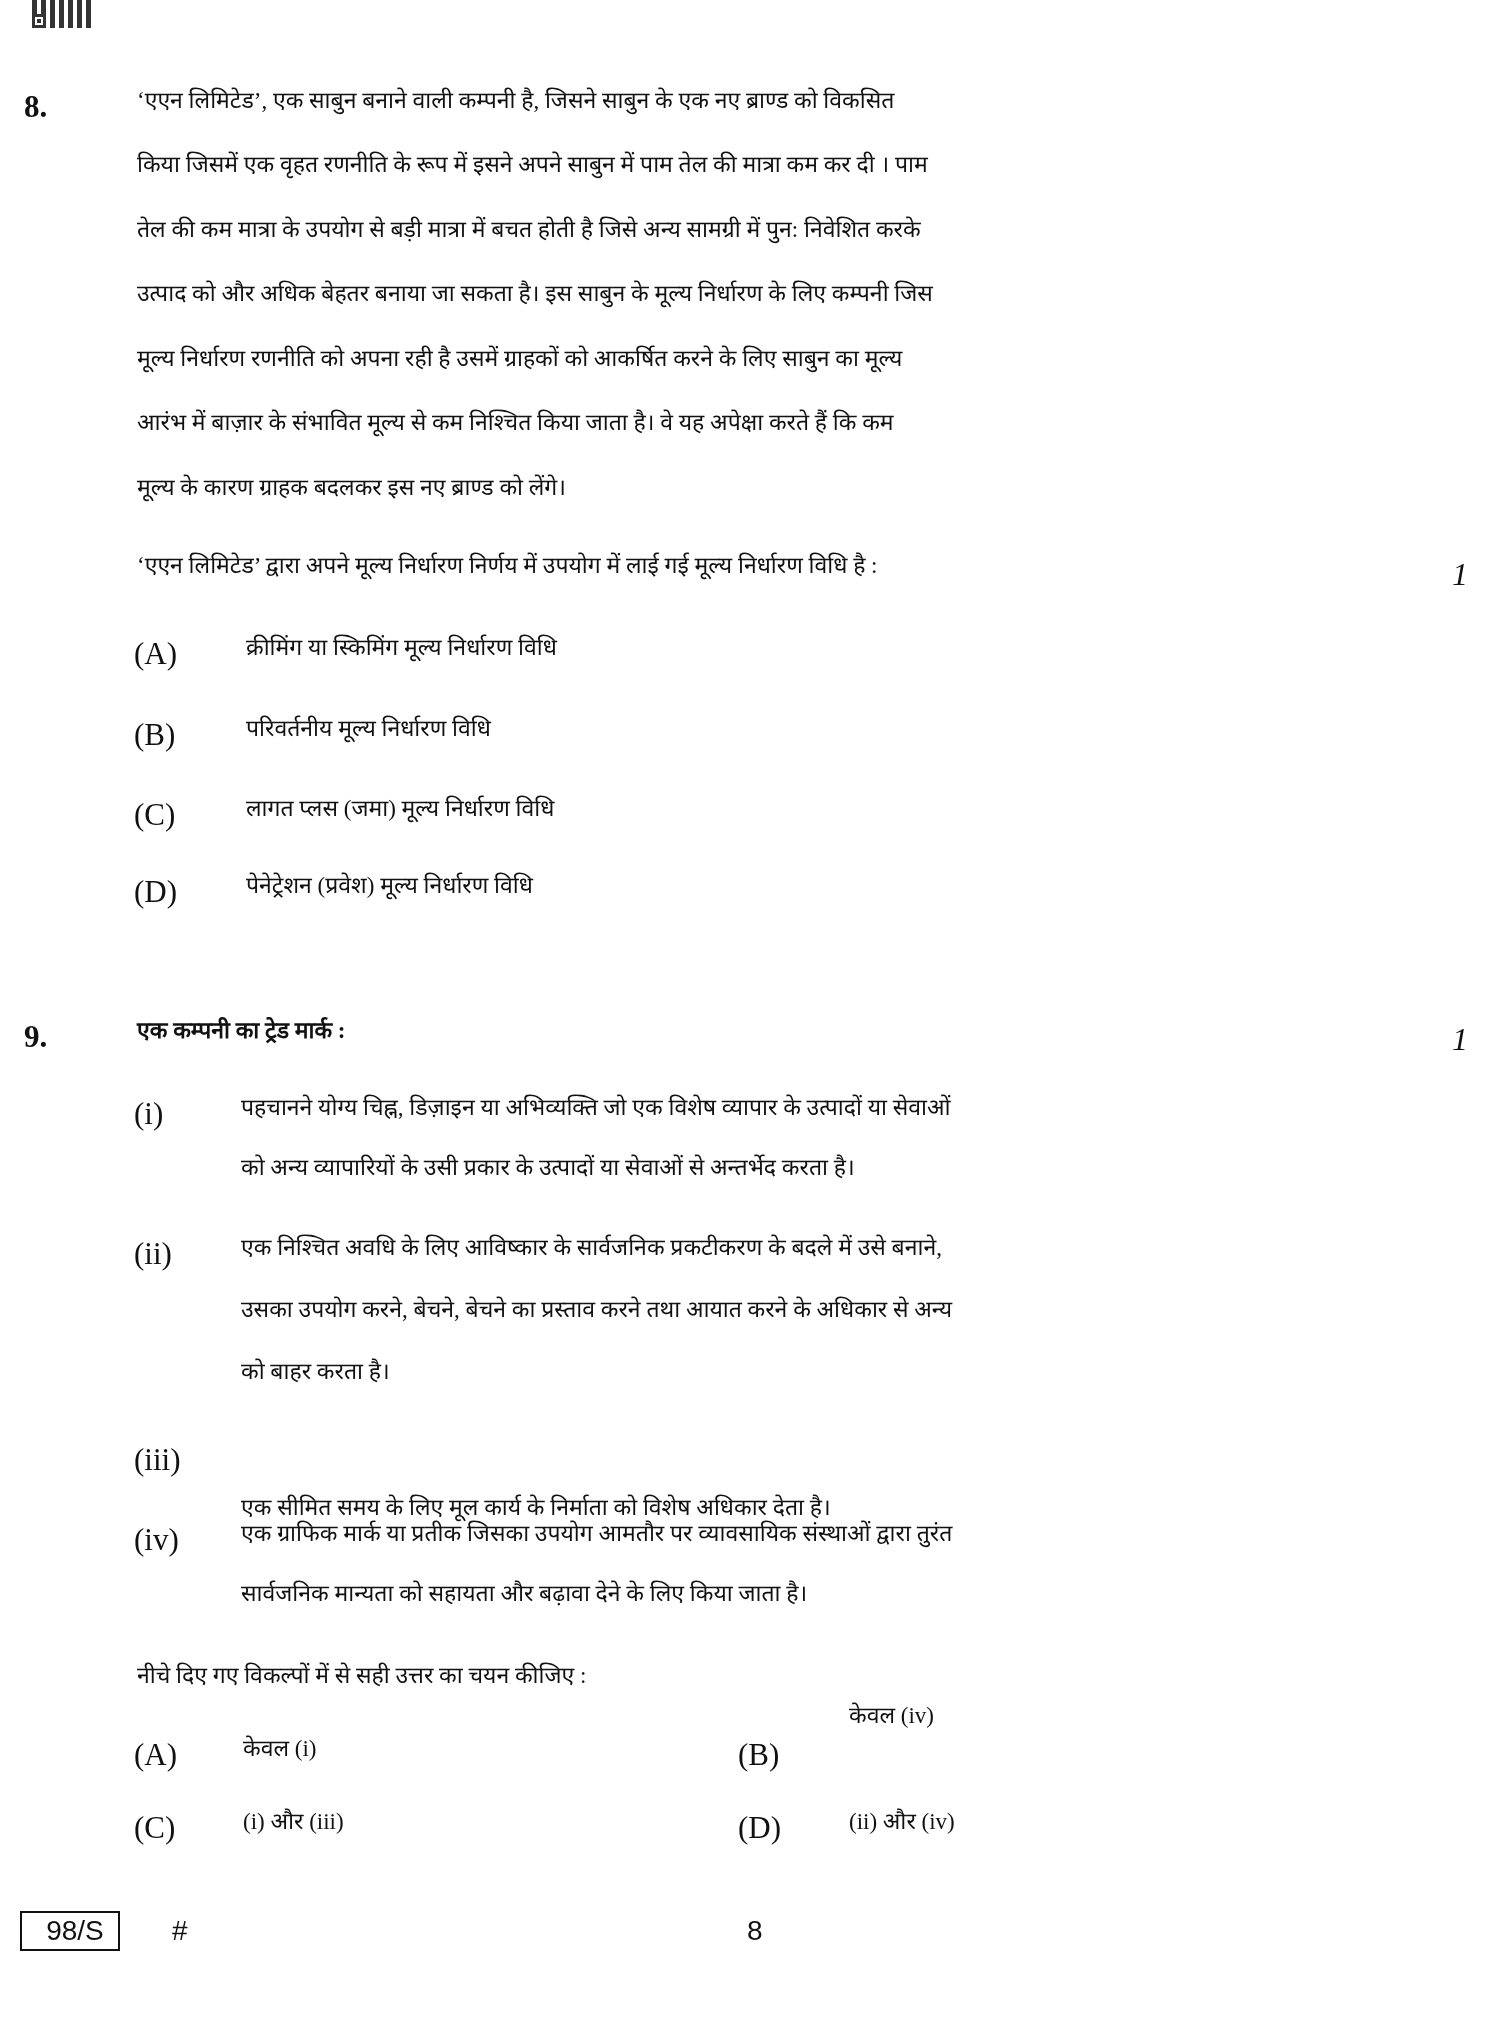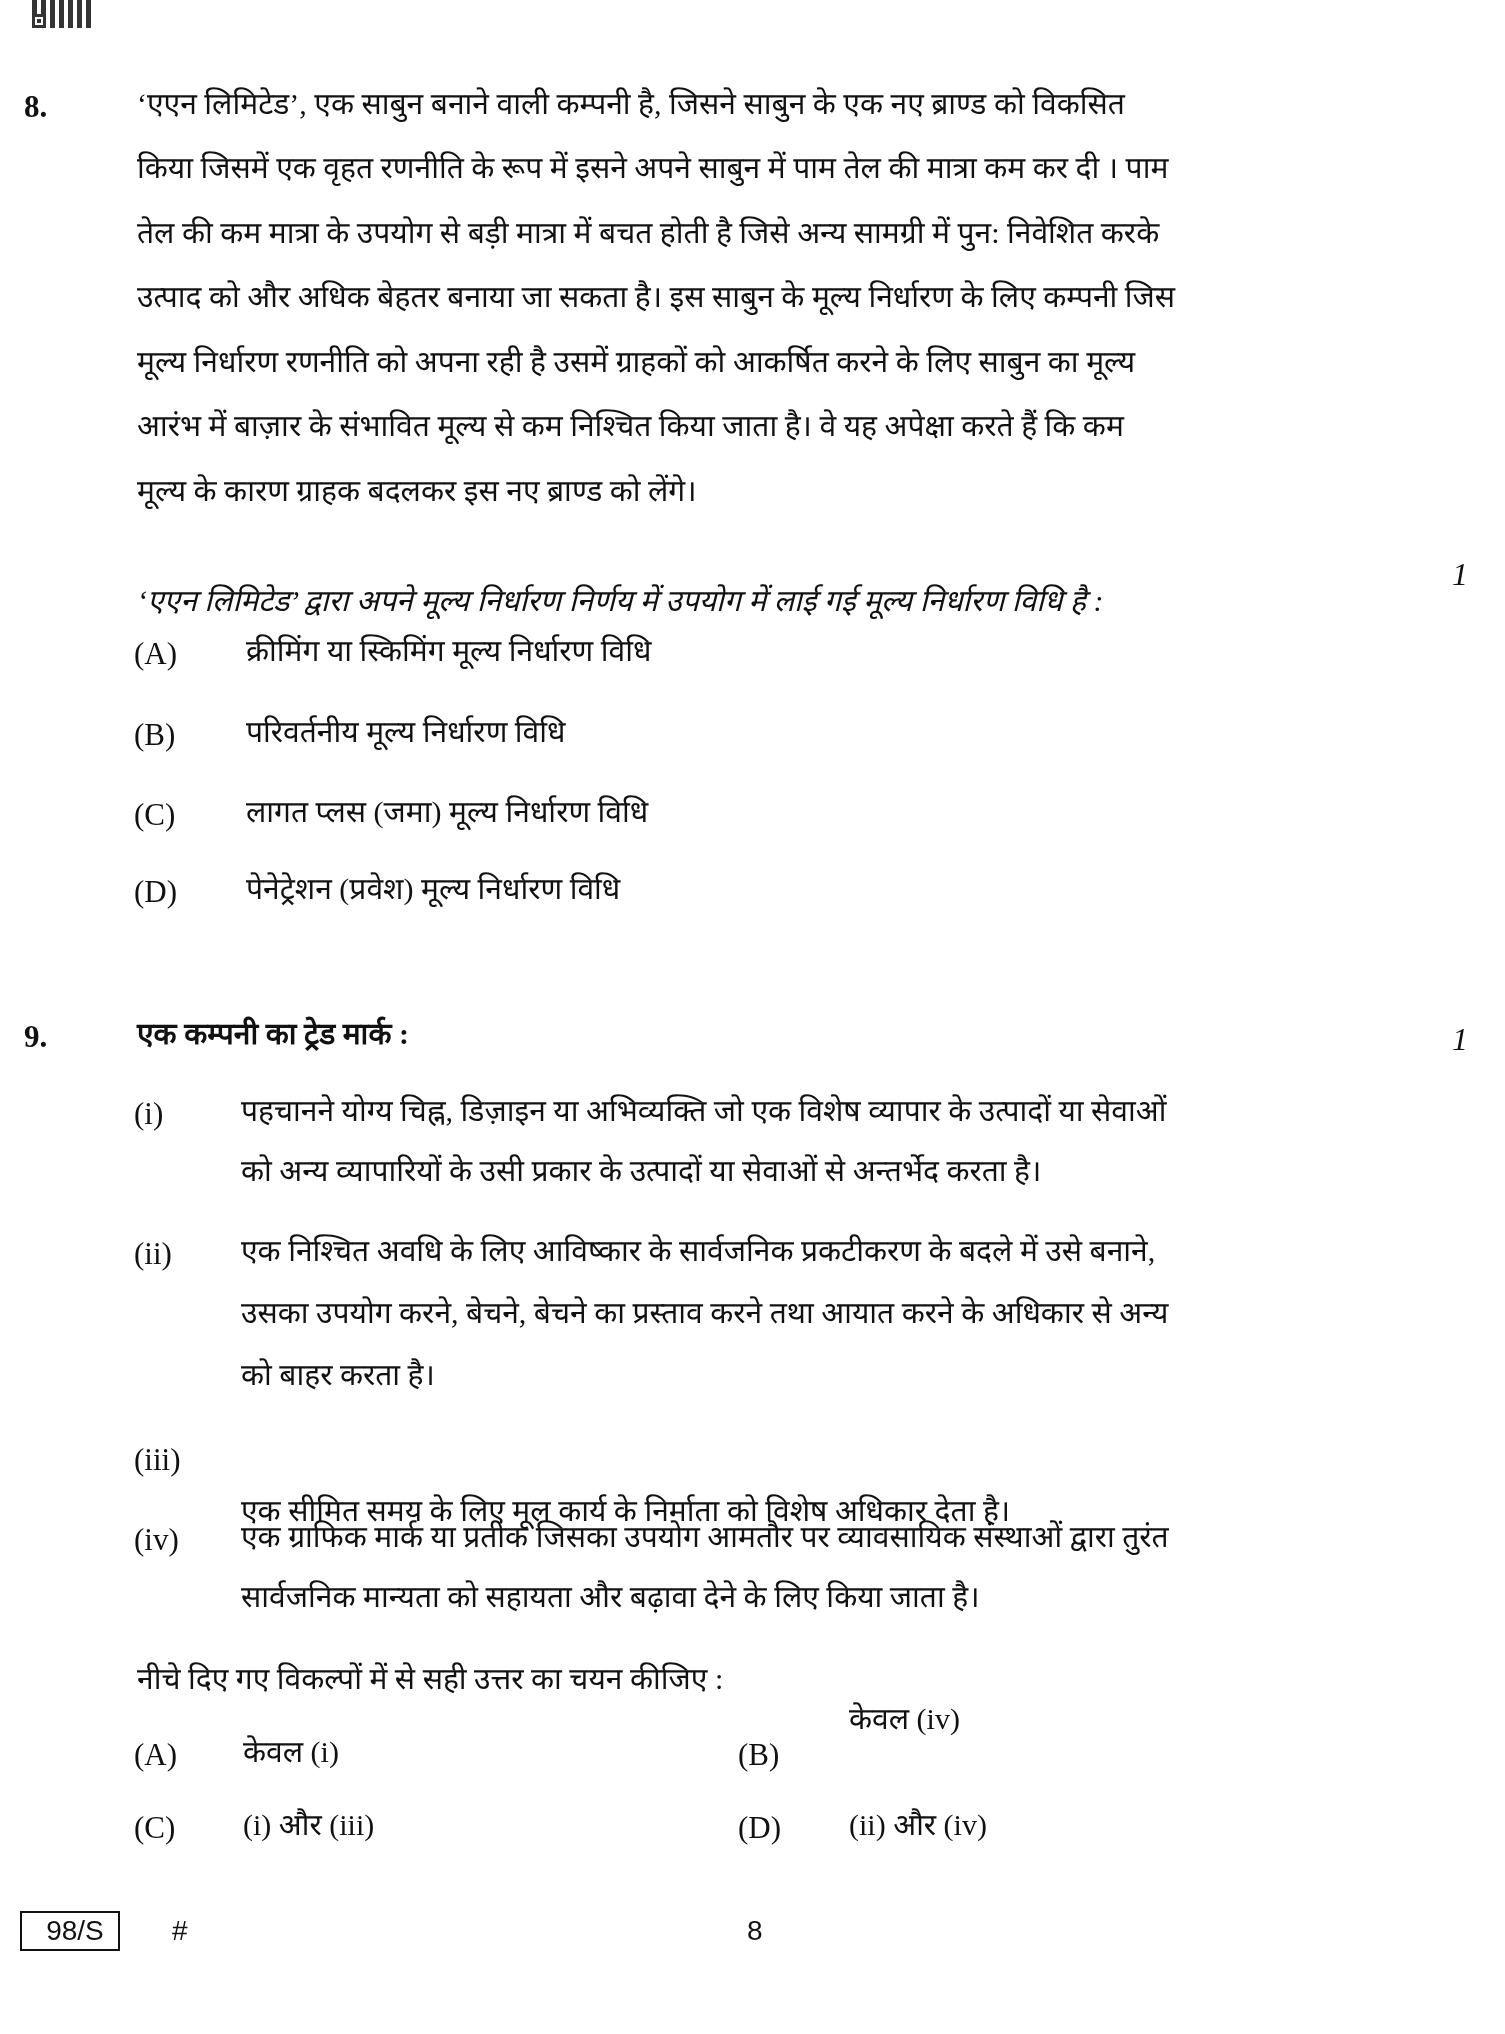--- a/index.html
+++ b/index.html
@@ -2,21 +2,21 @@
 <html><head>
 <meta charset="utf-8">
 <style>
   html, body { margin: 0; padding: 0; background: #ffffff; }
   body {
     width: 1505px; height: 2034px; position: relative; overflow: hidden;
     font-family: "Liberation Serif", "DejaVu Serif", serif;
     color: #111111;
   }
   .abs { position: absolute; white-space: nowrap; }
-  .hi { font-size: 30px; line-height: 1; }
+  .hi { font-size: 23px; line-height: 1; }
   .qnum { font-weight: bold; font-size: 31px; font-family: "Liberation Serif", serif; }
   .marks { font-style: italic; font-size: 32px; }
   .lbl { font-size: 31px; }
   .qr {
     position: absolute; left: 32px; top: 0px; width: 62px; height: 28px;
     background:
       repeating-linear-gradient(90deg, #111 0 5px, #fff 5px 9px),
       #fff;
     opacity: 0.85;
   }
@@ -42,21 +42,21 @@
 
 <div class="abs qnum" style="left:24px; top:89px;">8.</div>
 <div class="abs hi" style="left:137px; top:89px;">‘एएन लिमिटेड’, एक साबुन बनाने वाली कम्पनी है, जिसने साबुन के एक नए ब्राण्ड को विकसित</div>
 <div class="abs hi" style="left:137px; top:153px;text-align:center;">किया जिसमें एक वृहत रणनीति  के रूप में इसने अपने साबुन में पाम तेल की मात्रा कम कर दी । पाम</div>
 <div class="abs hi" style="left:137px; top:218px;">तेल की कम मात्रा के उपयोग से बड़ी मात्रा में बचत होती है जिसे अन्य सामग्री में पुन: निवेशित करके</div>
 <div class="abs hi" style="left:137px; top:282px;">उत्पाद को और अधिक बेहतर बनाया जा सकता है। इस साबुन के मूल्य निर्धारण के लिए कम्पनी जिस</div>
 <div class="abs hi" style="left:137px; top:347px;">मूल्य निर्धारण रणनीति को अपना रही है उसमें ग्राहकों को आकर्षित करने के लिए साबुन का मूल्य</div>
 <div class="abs hi" style="left:137px; top:411px;">आरंभ में बाज़ार के संभावित मूल्य से कम निश्चित किया जाता है। वे यह अपेक्षा करते हैं कि कम</div>
 <div class="abs hi" style="left:137px; top:476px;">मूल्य के कारण ग्राहक बदलकर इस नए ब्राण्ड को लेंगे।</div>
 
-<div class="abs hi" style="left:137px; top:586px;font-style:italic;">‘एएन लिमिटेड’ द्वारा अपने मूल्य निर्धारण निर्णय में उपयोग में लाई गई मूल्य निर्धारण विधि है :</div>
+<div class="abs hi" style="left:137px; top:554px;">‘एएन लिमिटेड’ द्वारा अपने मूल्य निर्धारण निर्णय में उपयोग में लाई गई मूल्य निर्धारण विधि है :</div>
 <div class="abs marks" style="left:1452px; top:556px;">1</div>
 
 <div>
   <div class="abs lbl" style="left:134px; top:636px;">(A)</div>
   <div class="abs hi" style="left:246px; top:636px;">क्रीमिंग या स्किमिंग मूल्य निर्धारण विधि</div>
   <div class="abs lbl" style="left:134px; top:717px;">(B)</div>
   <div class="abs hi" style="left:246px; top:717px;">परिवर्तनीय मूल्य निर्धारण विधि</div>
   <div class="abs lbl" style="left:134px; top:797px;">(C)</div>
   <div class="abs hi" style="left:246px; top:797px;">लागत प्लस (जमा) मूल्य निर्धारण विधि</div>
   <div class="abs lbl" style="left:134px; top:874px;">(D)</div>

